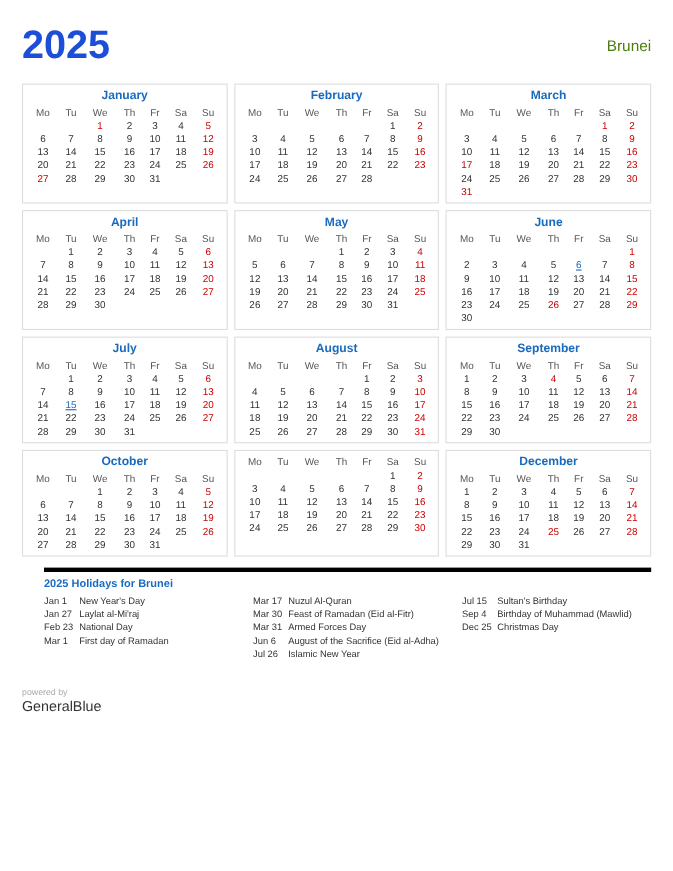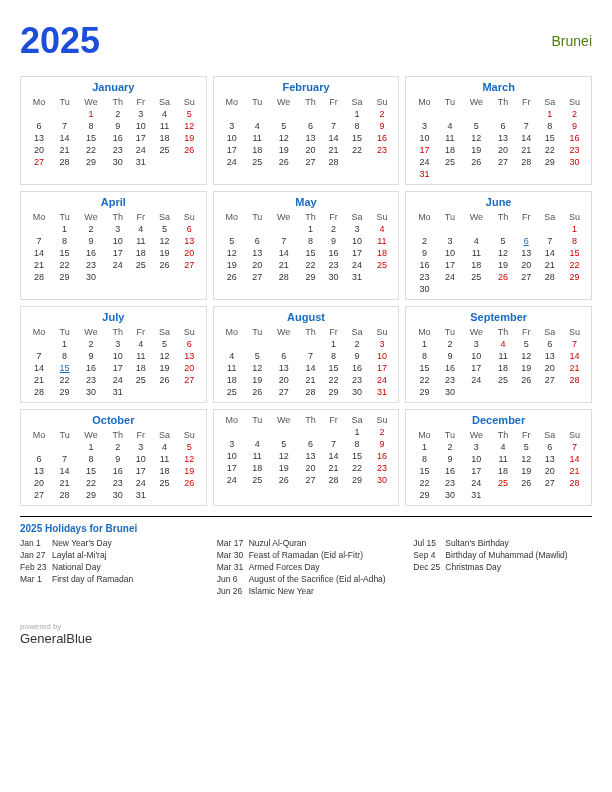--- a/index.html
+++ b/index.html
@@ -59,22 +59,23 @@
     .cal-table td {
       text-align: center;
       font-size: 9px;
       padding: 1px 0;
       color: #333;
     }
     .cal-table td.sun { color: #c00; }
     .cal-table td.red { color: #c00; }
     .holidays-section {
       margin-top: 10px;
-      border-top: 1px solid #000000;
+      border-top: 4px solid #000000;
       padding-top: 6px;
+      margin-left: 20px;
     }
     .holidays-title {
       font-size: 10px;
       font-weight: bold;
       color: #1a6bbf;
       margin-bottom: 4px;
     }
     .holidays-grid {
       display: grid;
       grid-template-columns: 1fr 1fr 1fr;
@@ -925,21 +926,21 @@
         </div>
         <div class="holiday-item">
           <span class="holiday-date">Mar 31</span>
           <span class="holiday-name">Armed Forces Day</span>
         </div>
         <div class="holiday-item">
           <span class="holiday-date">Jun 6</span>
           <span class="holiday-name">August of the Sacrifice (Eid al-Adha)</span>
         </div>
         <div class="holiday-item">
-          <span class="holiday-date">Jun 26</span>
+          <span class="holiday-date">Jul 26</span>
           <span class="holiday-name">Islamic New Year</span>
         </div>
       </div>
       <div>
         <div class="holiday-item">
           <span class="holiday-date">Jul 15</span>
           <span class="holiday-name">Sultan's Birthday</span>
         </div>
         <div class="holiday-item">
           <span class="holiday-date">Sep 4</span>

